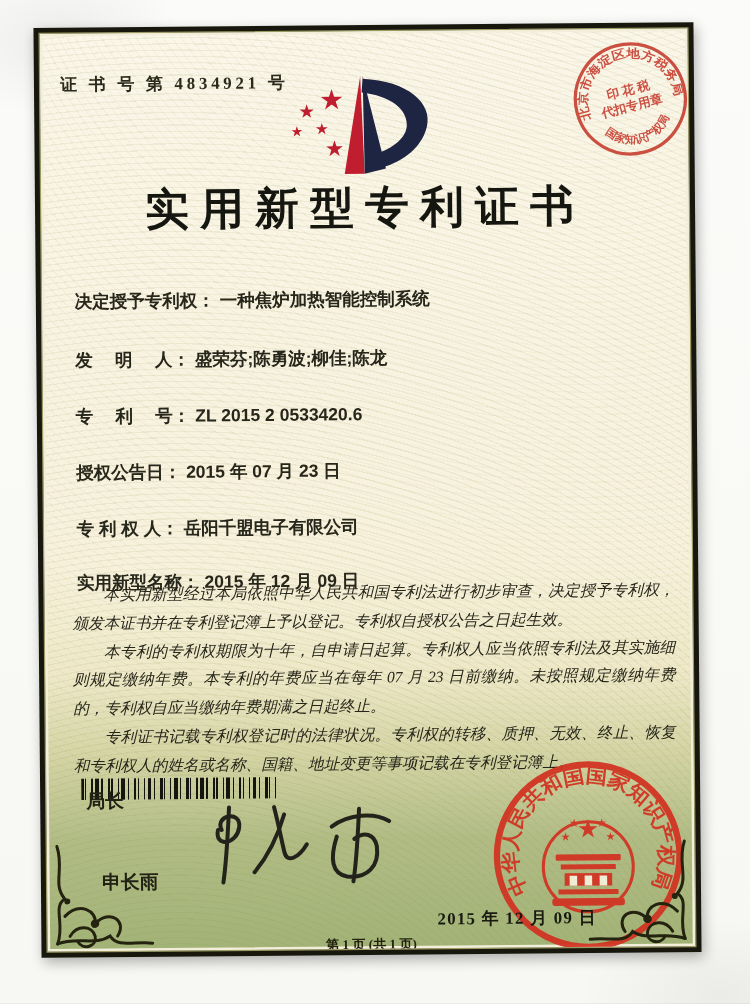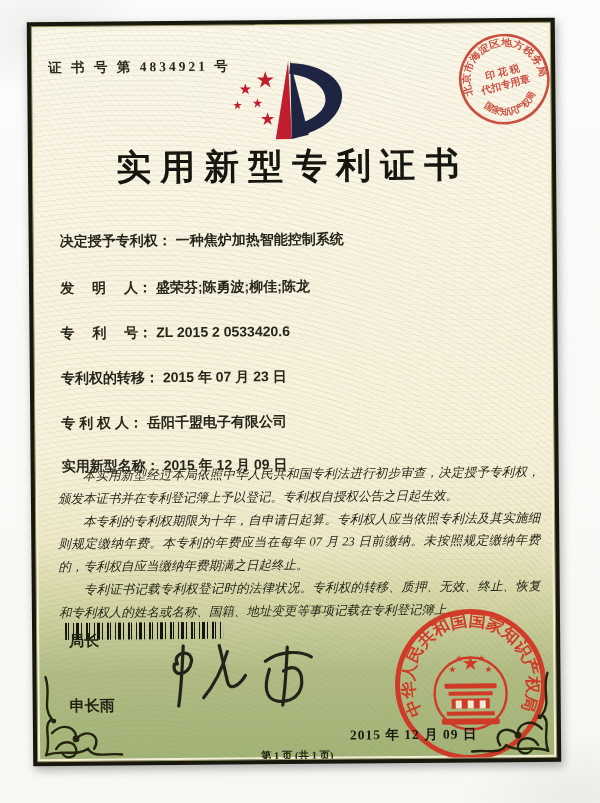--- a/index.html
+++ b/index.html
@@ -41,21 +41,21 @@
   .paras p{margin:0;text-indent:2em;}
   .barcode{left:28px;top:596px;width:158px;height:17px;
     background:repeating-linear-gradient(90deg,
       #15150f 0 2px,transparent 2px 3px,
       #15150f 3px 4px,transparent 4px 8px,
       #15150f 8px 9px,transparent 9px 11px,
       #15150f 11px 14px,transparent 14px 16px,
       #15150f 16px 17px,transparent 17px 21px);}
   .sig-title{left:32px;top:605px;font-size:15px;font-weight:bold;
              font-family:Liberation Mono, monospace;text-align:center;}
-  .sig-name{left:32px;top:670px;font-size:15px;font-weight:bold;
+  .sig-name{left:44px;top:670px;font-size:15px;font-weight:bold;
             font-family:"Liberation Sans","DejaVu Sans",sans-serif;}
   .handsig{position:absolute;left:112px;top:612px;}
   .seal{position:absolute;left:354px;top:582px;opacity:.92;}
   .seal-date{left:312px;top:702px;font-size:13.5px;font-weight:bold;letter-spacing:1px;color:#191910;}
   .footer{left:0;top:724px;width:100%;text-align:center;font-size:10.5px;font-weight:bold;color:#23230f;}
   .tax-stamp{position:absolute;left:420px;top:4px;transform:rotate(-14deg);opacity:.88;}
   .logo{position:absolute;left:196px;top:28px;}
   .corner{position:absolute;width:84px;height:84px;}
   .corner.bl{left:2px;bottom:2px;}
   .corner.br{right:2px;bottom:2px;transform:scaleX(-1);}
@@ -103,21 +103,21 @@
   <div class="txt field" style="top:206px">
     <span class="flabel">决定授予专利权：</span><span class="fvalue">一种焦炉加热智能控制系统</span>
   </div>
   <div class="txt field" style="top:253px">
     <span class="flabel">发　 明　 人：</span><span class="fvalue">盛荣芬;陈勇波;柳佳;陈龙</span>
   </div>
   <div class="txt field" style="top:298px">
     <span class="flabel">专　 利　 号：</span><span class="fvalue">ZL 2015 2 0533420.6</span>
   </div>
   <div class="txt field" style="top:343px">
-    <span class="flabel">专利权的转移：</span><span class="fvalue">2015 年 07 月 23 日</span>
+    <span class="flabel">授权公告日：</span><span class="fvalue">2015 年 07 月 23 日</span>
   </div>
   <div class="txt field" style="top:388px">
     <span class="flabel">专 利 权 人：</span><span class="fvalue">岳阳千盟电子有限公司</span>
   </div>
   <div class="txt field" style="top:431px">
     <span class="flabel">实用新型名称：</span><span class="fvalue">2015 年 12 月 09 日</span>
   </div>
 
   <div class="txt paras">
     <p>本实用新型经过本局依照中华人民共和国专利法进行初步审查，决定授予专利权，颁发本证书并在专利登记簿上予以登记。专利权自授权公告之日起生效。</p>

